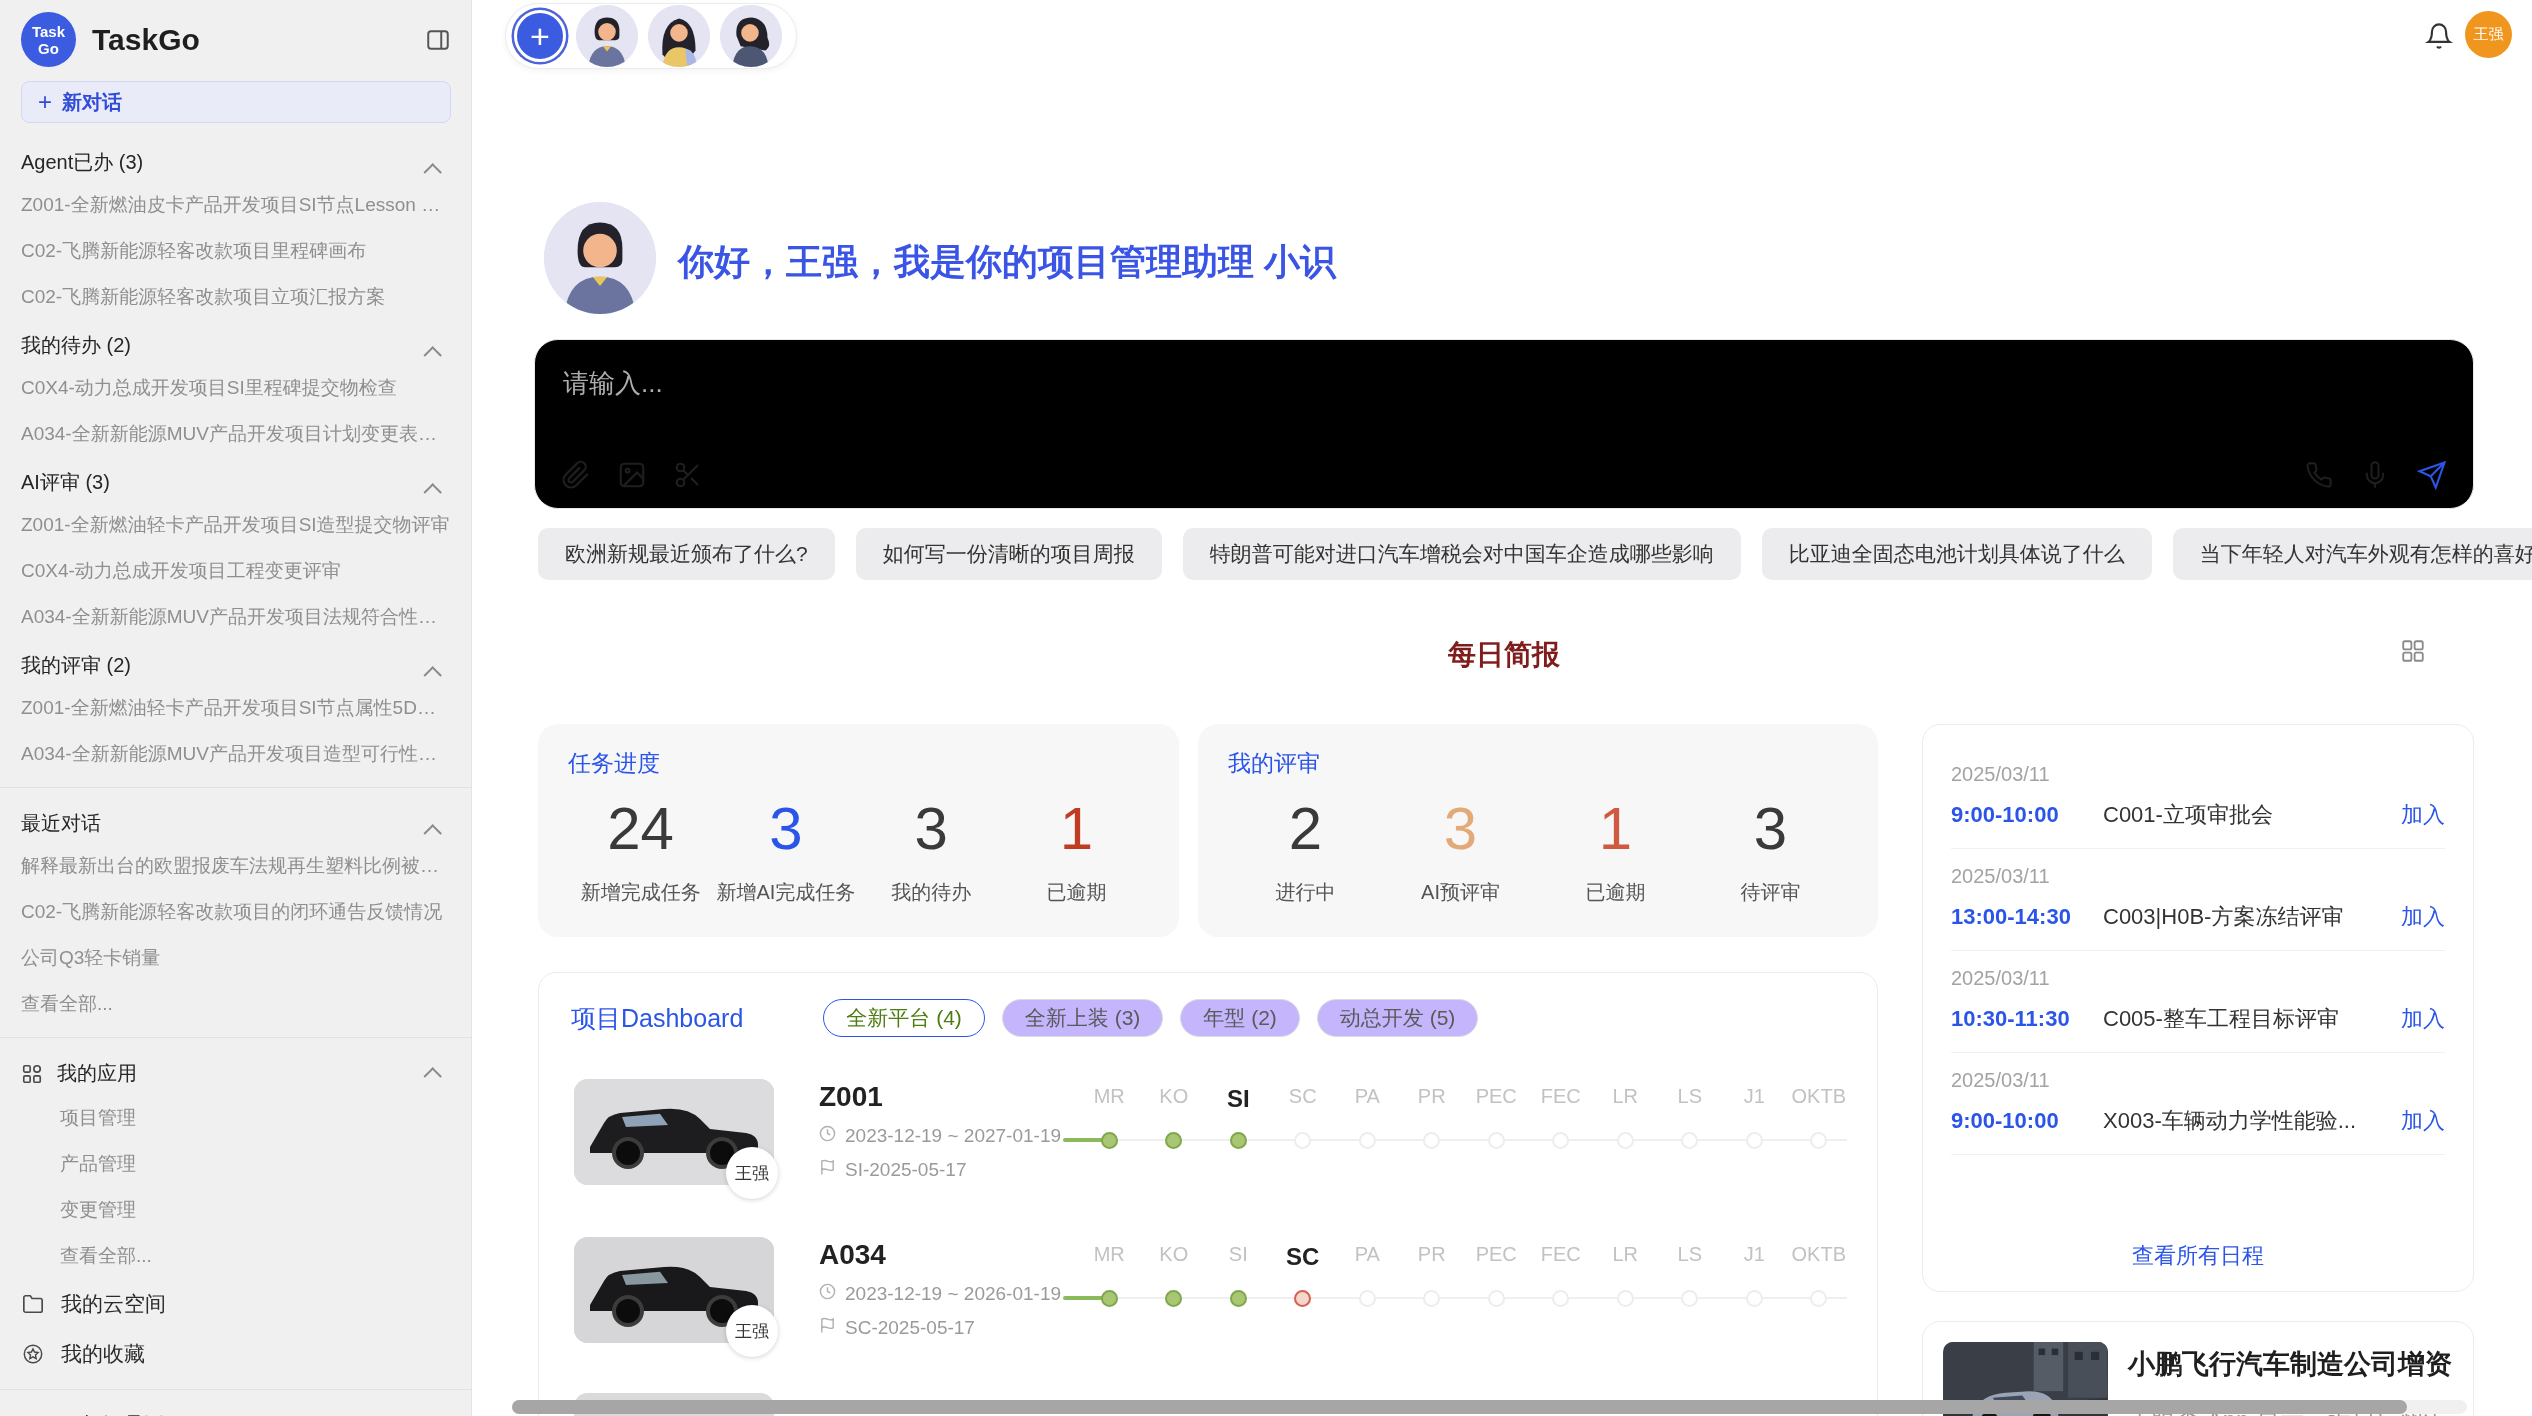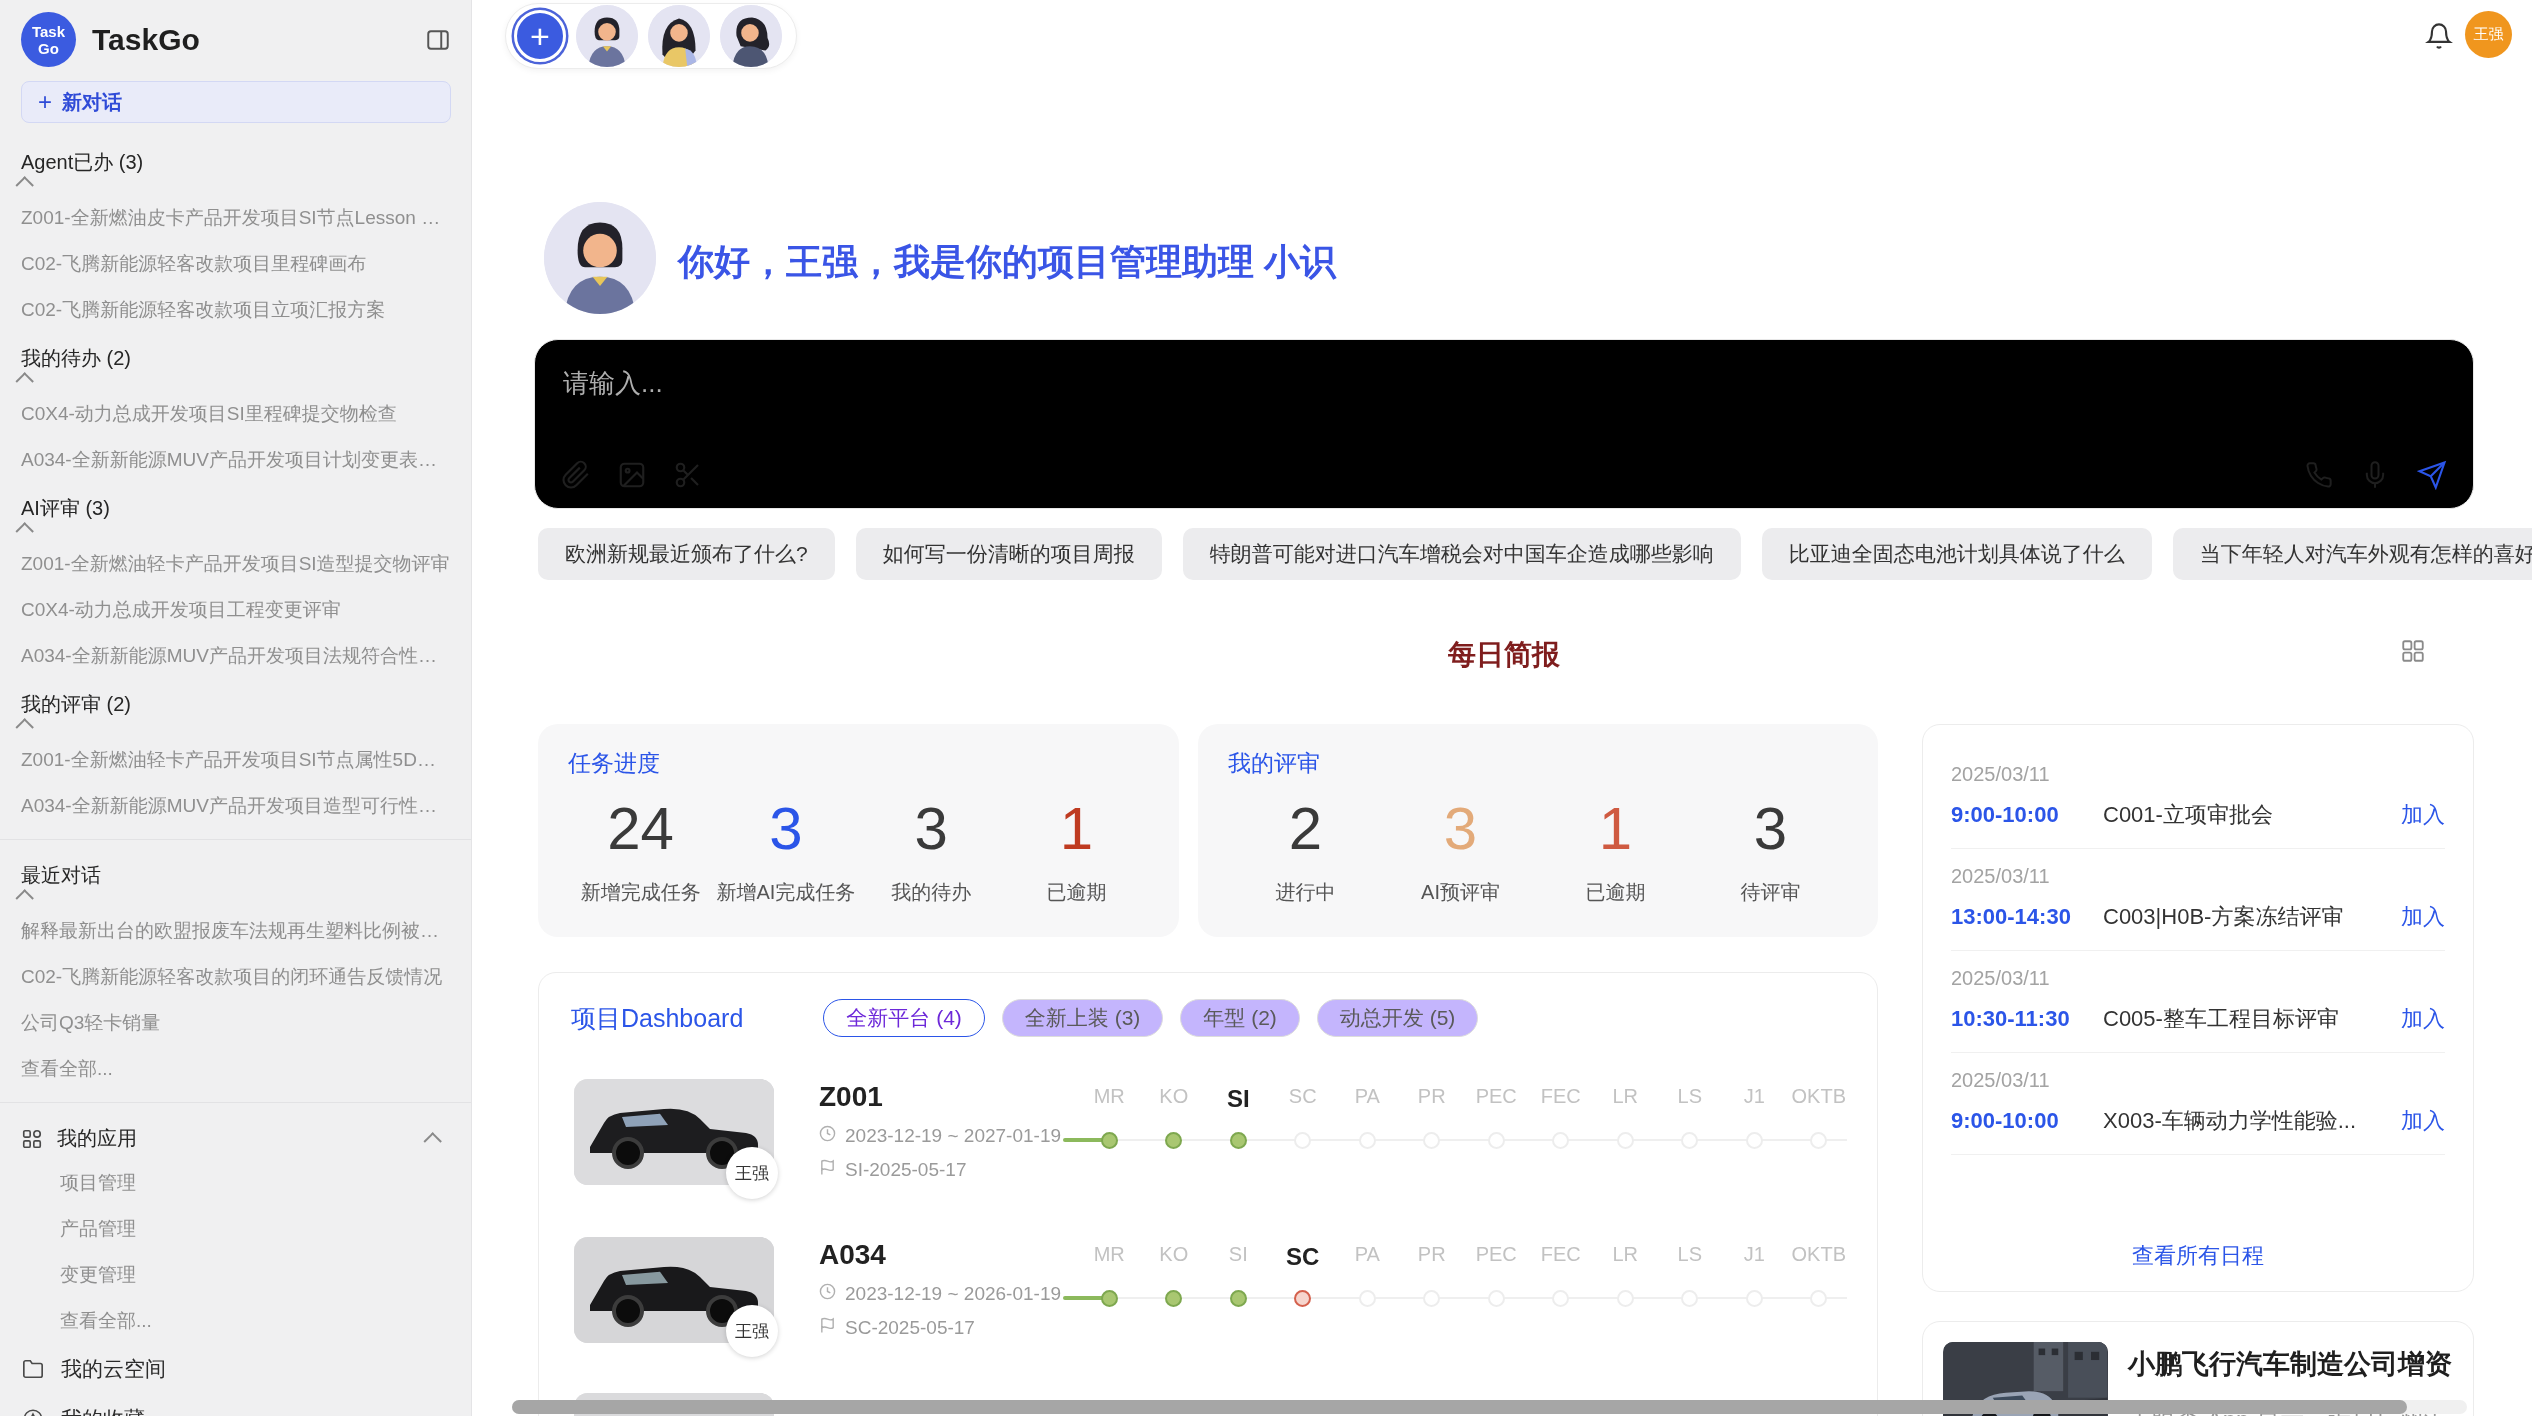--- a/index.html
+++ b/index.html
@@ -10,21 +10,21 @@
   
   .sidebar { position:absolute; left:0; top:0; width:472px; height:1416px; background:#f0f0f1; border-right:1px solid #e4e4e6; overflow:hidden; }
   .side-head { display:flex; align-items:center; padding:12px 20px 8px 21px; }
   .logo { width:55px; height:55px; border-radius:50%; background:#3b5be0; color:#fff; display:flex; flex-direction:column; align-items:center; justify-content:center; font-size:15px; font-weight:700; line-height:17px; }
   .app-title { font-size:30px; font-weight:700; color:#1f1f1f; margin-left:16px; flex:1; }
   .panel-icon { color:#555; display:flex; }
   .new-chat { margin:6px 21px 14px; height:42px; width:430px; border:1px solid #d3d8f4; background:#e9ebf9; border-radius:8px; display:flex; align-items:center; padding:0 16px; color:#2f4bd7; cursor:pointer; }
   .new-chat .plus { font-size:24px; font-weight:400; margin-right:10px; line-height:1; }
   .new-chat .nc-label { font-size:20px; font-weight:600; }
   .side-scroll { padding:0 0 10px; }
-  .sec-head { display:flex; align-items:flex-start; padding:12px 21px 6px;flex-direction:column; }
+  .sec-head { display:flex; align-items:flex-end; padding:12px 21px 6px; }
   .sec-title { font-size:20px; color:#262626; font-weight:500; flex:1; }
   .chev { width:13px; height:13px; border-left:2px solid #8a8a8a; border-top:2px solid #8a8a8a; transform:rotate(45deg) translateY(4px); margin-right:8px; }
   .side-item { font-size:19px; color:#8f8f8f; padding:10px 21px; white-space:nowrap; overflow:hidden; text-overflow:ellipsis; cursor:pointer; }
   .divider { height:1px; background:#e2e2e4; margin:10px 0; }
   .app-row { display:flex; align-items:center; padding:12px 21px 8px; }
   .app-row .sec-title { margin-left:14px; }
   .sub-item { font-size:19px; color:#8f8f8f; padding:10px 21px 10px 60px; cursor:pointer; }
   .nav-row { display:flex; align-items:center; padding:11px 21px; cursor:pointer; }
   .nav-row .icn { color:#4a4a4a; display:flex; width:24px; justify-content:center; }
   .nav-row .lbl { font-size:21px; color:#2b2b2b; margin-left:16px; }
@@ -63,21 +63,21 @@
   .stat { flex:1; text-align:center; }
   .stat .v { font-size:60px; font-weight:500; line-height:72px; }
   .stat .l { font-size:20px; color:#555; margin-top:14px; }
 
   
   .dash { position:absolute; left:66px; top:972px; width:1340px; height:640px; border:1px solid #ececec; border-radius:18px; background:#fff; overflow:hidden; }
   .dash-head { display:flex; align-items:center; padding:26px 32px 0; }
   .dash-title { font-size:25px; color:#2b55e8; font-weight:500; margin-right:80px; }
   .tabs { display:flex; gap:17px; }
   .tab { height:38px; border:1px solid #dcdcdc; border-radius:999px; background:#c4b5fd; color:#5a5a5a; font-size:21px; display:flex; align-items:center; padding:0 22px; cursor:pointer; white-space:nowrap; }
-  .tab.active { border:1.5px solid #2b55e8; color:#6d28d9; background:#fff; font-weight:500; }
+  .tab.active { border:1.5px solid #2b55e8; color:#4d7c0f; background:#fff; font-weight:500; }
   .proj-row { display:flex; padding:0 26px 0 35px; margin-top:42px; }
   .pimg-wrap { position:relative; width:200px; height:106px; flex:none; }
   .pimg { width:200px; height:106px; border-radius:14px; background:linear-gradient(140deg,#e9e9e9,#d2d2d4 55%,#c4c4c8); overflow:hidden; }
   .owner-badge { position:absolute; right:-4px; bottom:-14px; width:52px; height:52px; border-radius:50%; background:#fff; box-shadow:0 1px 5px rgba(0,0,0,.18); display:flex; align-items:center; justify-content:center; font-size:17px; color:#333; }
   .pinfo { margin-left:45px; width:258px; flex:none; }
   .pname { font-size:28px; font-weight:700; color:#222; margin-top:2px; }
   .meta { display:flex; gap:9px; font-size:19px; color:#9a9a9a; margin-top:12px; }
   .meta .icn { display:flex; color:#b0b0b0; }
   .timeline { flex:1; margin-top:6px; }
   .ms-labels { display:flex; }

